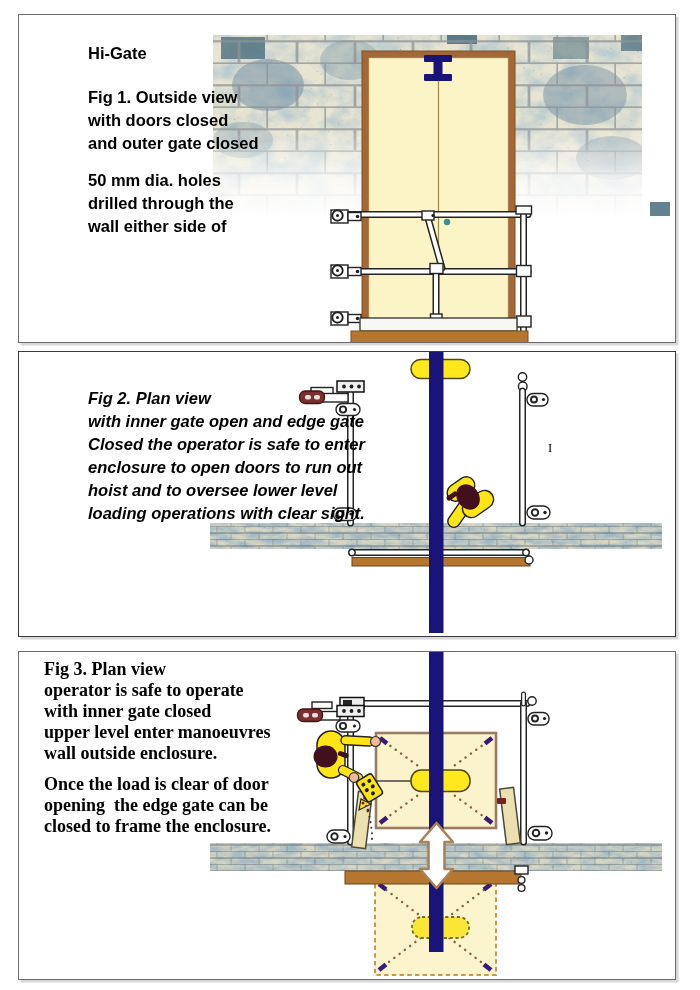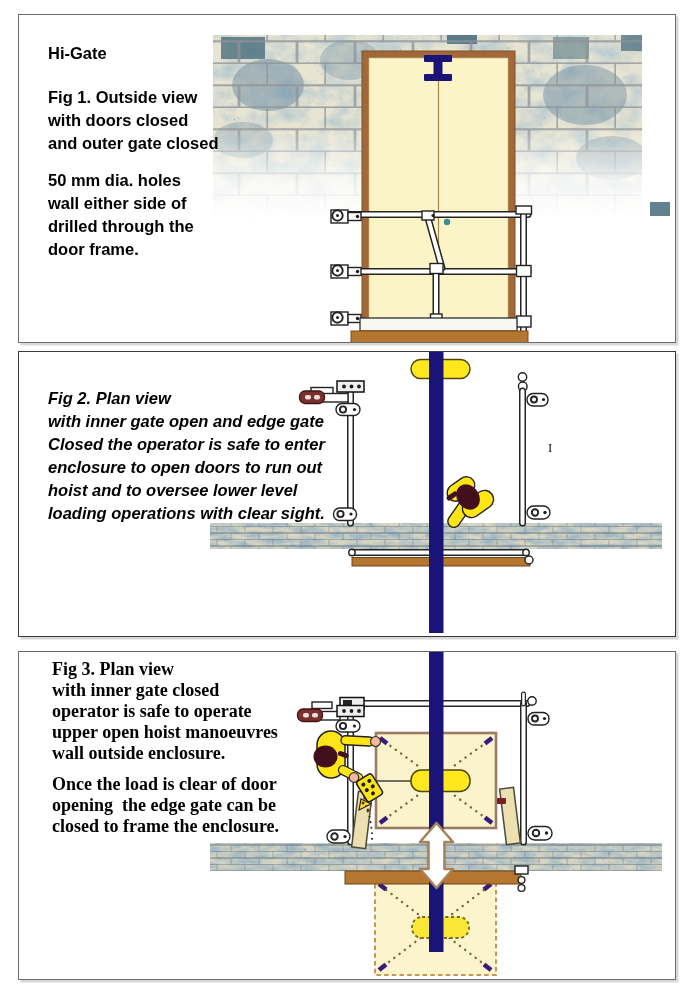--- a/index.html
+++ b/index.html
@@ -9,22 +9,22 @@
          box-shadow:2.5px 2.5px 0 #d8d8d8;}
   #p1{left:18px;top:14px;width:656px;height:327px;border-color:#6b6b6b;}
   #p2{left:18px;top:351px;width:656px;height:284px;border-color:#3a3a3a;}
   #p3{left:18px;top:651px;width:656px;height:327px;border-color:#6b6b6b;}
   svg.diag{position:absolute;pointer-events:none;}
   #svg1{left:19px;top:15px;}
   #svg2{left:19px;top:352px;}
   #svg3{left:19px;top:652px;}
   .tb{position:absolute;color:#000;}
   .ln{white-space:pre;}
-  .sans{font:bold 16.5px/23px "Liberation Sans",sans-serif;}
-  .serif{font:bold 18px/21px "Liberation Serif",serif;margin-left:8px;}
+  .sans{font:bold 16.5px/23px "Liberation Sans",sans-serif;margin-left:40px;}
+  .serif{font:bold 18px/21px "Liberation Serif",serif;}
   
   .tubeD{stroke:#242424;stroke-width:7;stroke-linecap:round;fill:none;}
   .tubeW{stroke:#ffffff;stroke-width:4;stroke-linecap:round;fill:none;}
   .thinD{stroke:#242424;stroke-width:5;stroke-linecap:round;fill:none;}
   .thinW{stroke:#ffffff;stroke-width:2.6;stroke-linecap:round;fill:none;}
   .fit{fill:#ffffff;stroke:#222;stroke-width:1.4;}
   .plate{fill:#efefef;stroke:#111;stroke-width:1.5;}
   .dotk{fill:#1d1d1d;}
   .ring{fill:#ffffff;stroke:#222;stroke-width:1.9;}
   .dots{stroke:#8a6038;stroke-width:2.4;stroke-dasharray:.1 6.5;stroke-linecap:round;fill:none;}
@@ -393,39 +393,38 @@
   </div>
 
   <div class="tb sans" style="left:48px;top:86px;">
     <div class="ln">Fig 1. Outside view</div>
     <div class="ln">with doors closed</div>
     <div class="ln">and outer gate closed</div>
   </div>
 
   <div class="tb sans" style="left:48px;top:169px;">
     <div class="ln">50 mm dia. holes</div>
+    <div class="ln">drilled through the</div>
     <div class="ln">wall either side of</div>
-    <div class="ln">drilled through the</div>
-    <div class="ln">door frame.</div>
   </div>
 
   <div class="tb sans" style="left:48px;top:387px;font-style:italic;">
     <div class="ln">Fig 2. Plan view</div>
     <div class="ln">with inner gate open and edge gate</div>
     <div class="ln">Closed the operator is safe to enter</div>
     <div class="ln">enclosure to open doors to run out</div>
     <div class="ln">hoist and to oversee lower level</div>
     <div class="ln">loading operations with clear sight.</div>
   </div>
 
   <div class="tb serif" style="left:44px;top:659px;">
     <div class="ln">Fig 3. Plan view</div>
+    <div class="ln">operator is safe to operate</div>
     <div class="ln">with inner gate closed</div>
-    <div class="ln">operator is safe to operate</div>
-    <div class="ln">upper open hoist manoeuvres</div>
+    <div class="ln">upper level enter manoeuvres</div>
     <div class="ln">wall outside enclosure.</div>
   </div>
 
   <div class="tb serif" style="left:44px;top:774px;">
     <div class="ln">Once the load is clear of door</div>
     <div class="ln">opening  the edge gate can be</div>
     <div class="ln">closed to frame the enclosure.</div>
   </div>
 
 </div>

